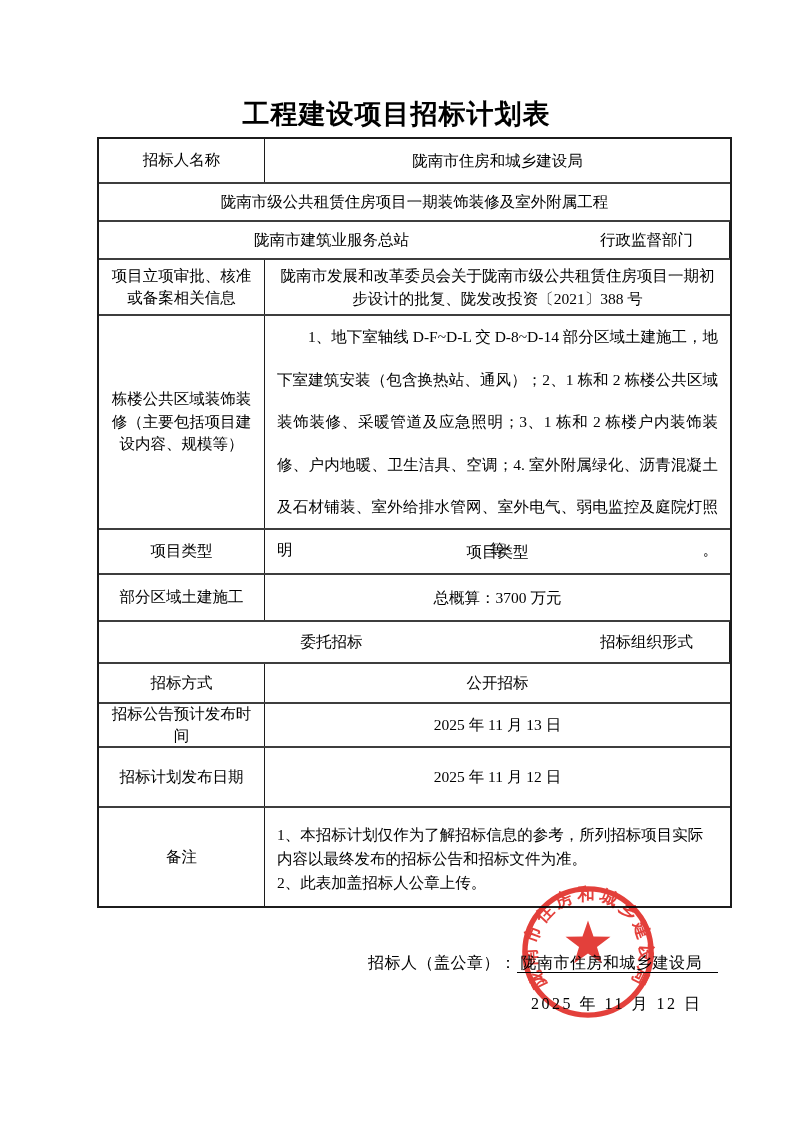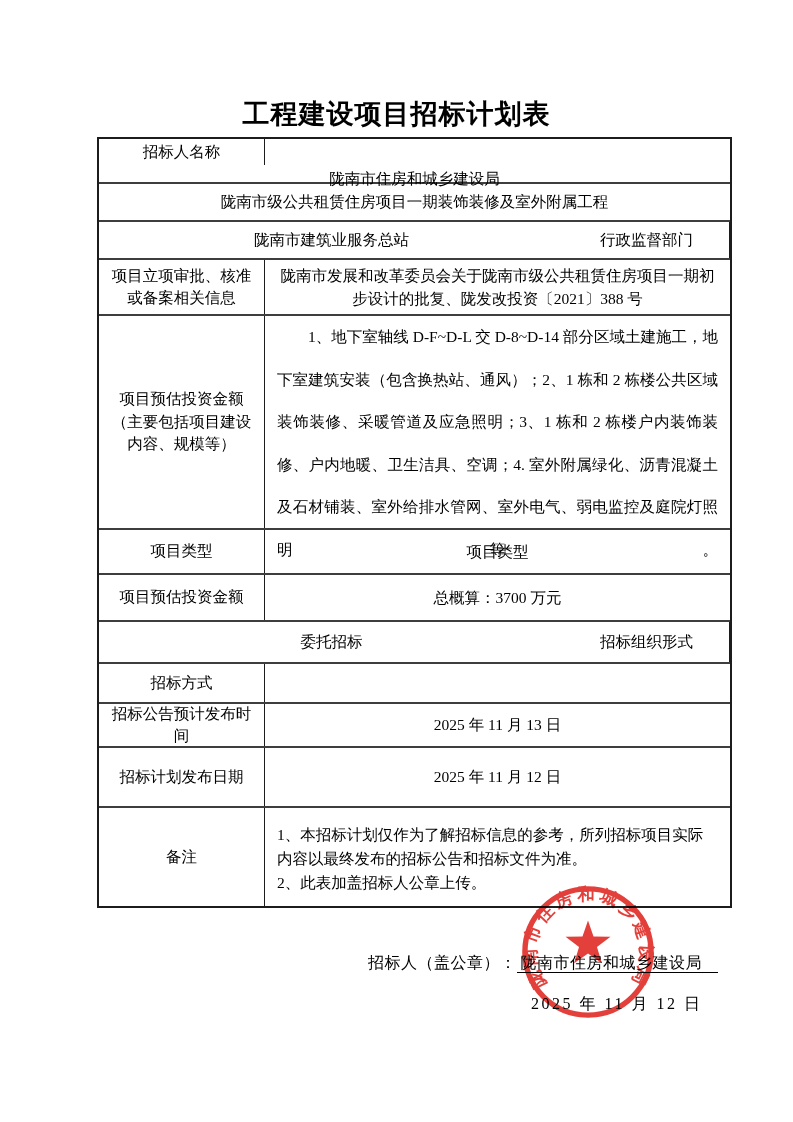--- a/index.html
+++ b/index.html
@@ -10,21 +10,21 @@
   .title {
     position:absolute; top:96px; left:0; width:793px; text-align:center;
     font-family:"Liberation Sans","DejaVu Sans",sans-serif;
     font-weight:bold; font-size:27px; letter-spacing:1px;
   }
   .tbl {
     position:absolute; top:137px; left:97px; width:635px;
     border:2px solid #1c1c1c; box-sizing:border-box; background:#fff;
   }
   .row { display:flex; box-sizing:border-box; border-top:2px solid #3e3e3e; }
-  .row:first-child { border-top:none;flex-direction:column; }
+  .row:first-child { border-top:none; }
   .cell { box-sizing:border-box; }
   .cell.label {
     width:166px; border-right:1px solid #1c1c1c; flex:none;
     display:flex; align-items:center; justify-content:center; text-align:center;
     font-size:15.5px; line-height:1.45; padding:2px 7px;
   }
   .cell.value {
     flex:1; display:flex; align-items:center; justify-content:center;
     text-align:center; font-size:15.5px; line-height:1.5; padding:2px 12px;
   }
@@ -74,37 +74,38 @@
     </div>
     <div class="row r3">
       <div class="cell value">陇南市建筑业服务总站</div>
       <div class="cell label">行政监督部门</div>
     </div>
     <div class="row r4">
       <div class="cell label">项目立项审批、核准或备案相关信息</div>
       <div class="cell value">陇南市发展和改革委员会关于陇南市级公共租赁住房项目一期初步设计的批复、陇发改投资〔2021〕388 号</div>
     </div>
     <div class="row r5">
-      <div class="cell label">项目预估投资金额（主要包括项目建设内容、规模等）</div>
+      <div class="cell label">栋楼公共区域装饰装修（主要包括项目建设内容、规模等）</div>
       <div class="cell value">1、地下室轴线 D-F~D-L 交 D-8~D-14 部分区域土建施工，地下室建筑安装（包含换热站、通风）；2、1 栋和 2 栋楼公共区域装饰装修、采暖管道及应急照明；3、1 栋和 2 栋楼户内装饰装修、户内地暖、卫生洁具、空调；4. 室外附属绿化、沥青混凝土及石材铺装、室外给排水管网、室外电气、弱电监控及庭院灯照明等。</div>
     </div>
     <div class="row r6">
       <div class="cell label">项目类型</div>
       <div class="cell value">项目类型</div>
     </div>
     <div class="row r7">
-      <div class="cell label">项目预估投资金额</div>
+      <div class="cell label">部分区域土建施工</div>
       <div class="cell value">总概算：3700 万元</div>
     </div>
     <div class="row r8">
       <div class="cell value">委托招标</div>
       <div class="cell label">招标组织形式</div>
     </div>
     <div class="row r9">
       <div class="cell label">招标方式</div>
+      <div class="cell value">公开招标</div>
     </div>
     <div class="row r10">
       <div class="cell label">招标公告预计发布时间</div>
       <div class="cell value">2025 年 11 月 13 日</div>
     </div>
     <div class="row r11">
       <div class="cell label">招标计划发布日期</div>
       <div class="cell value">2025 年 11 月 12 日</div>
     </div>
     <div class="row r12">

